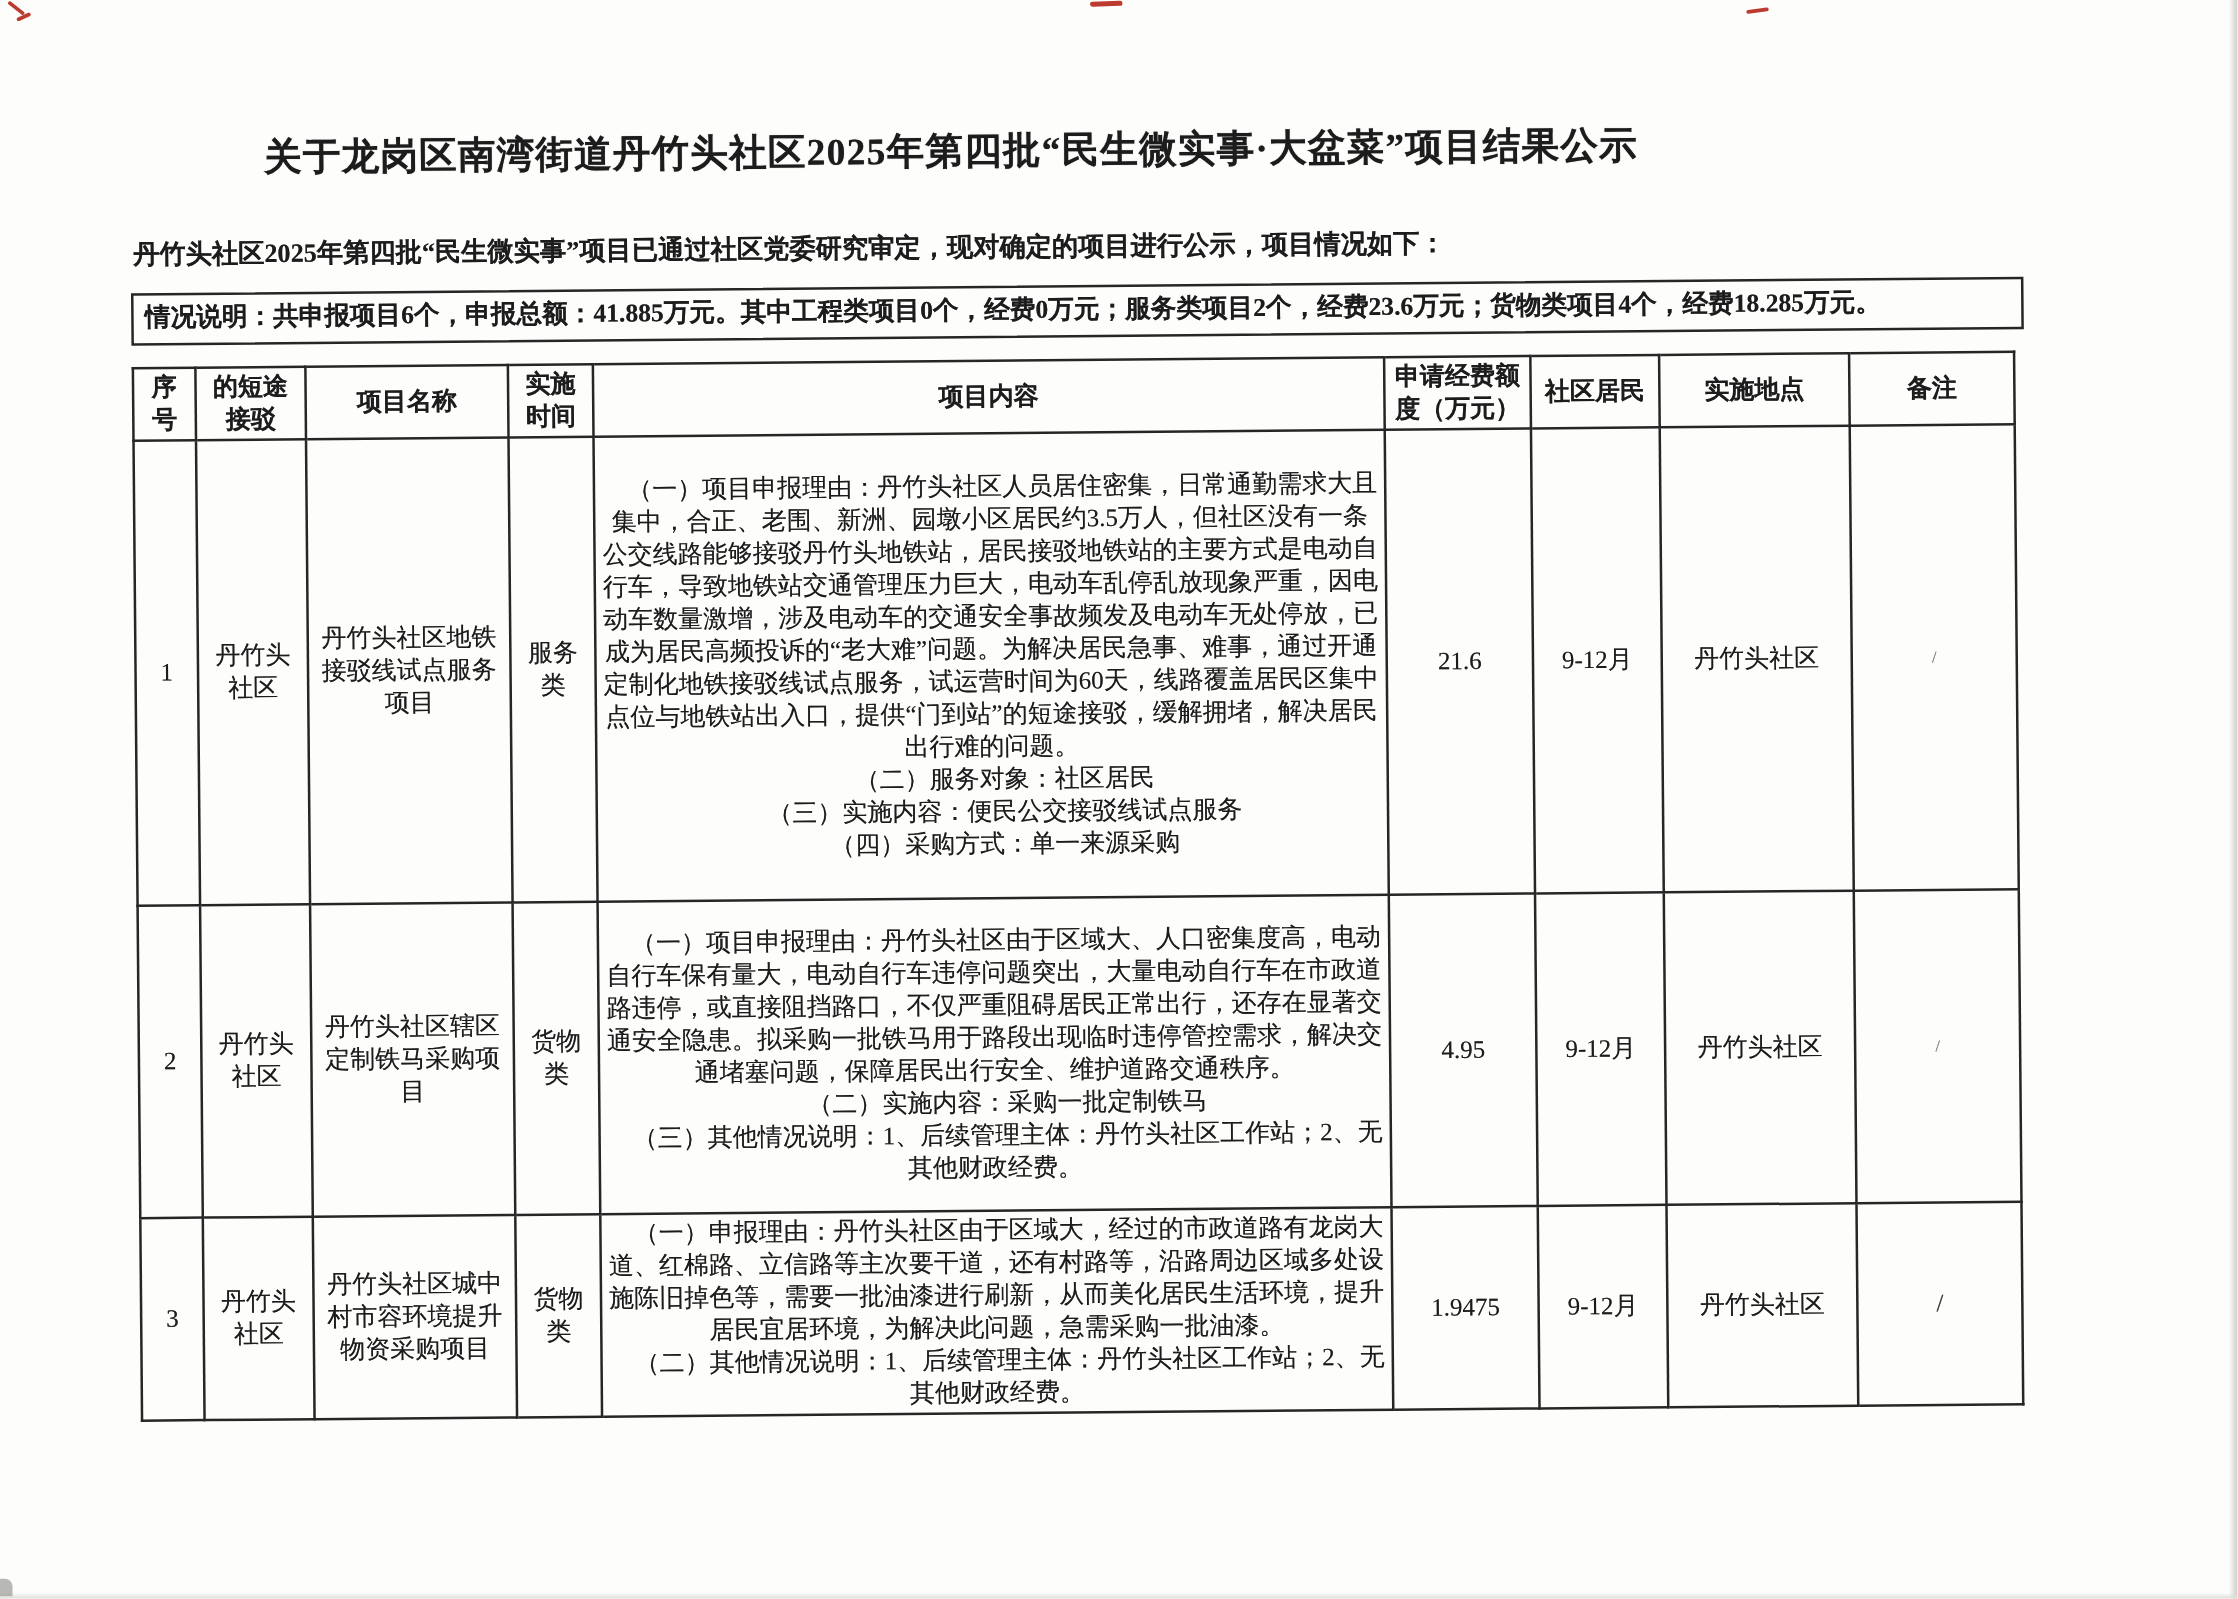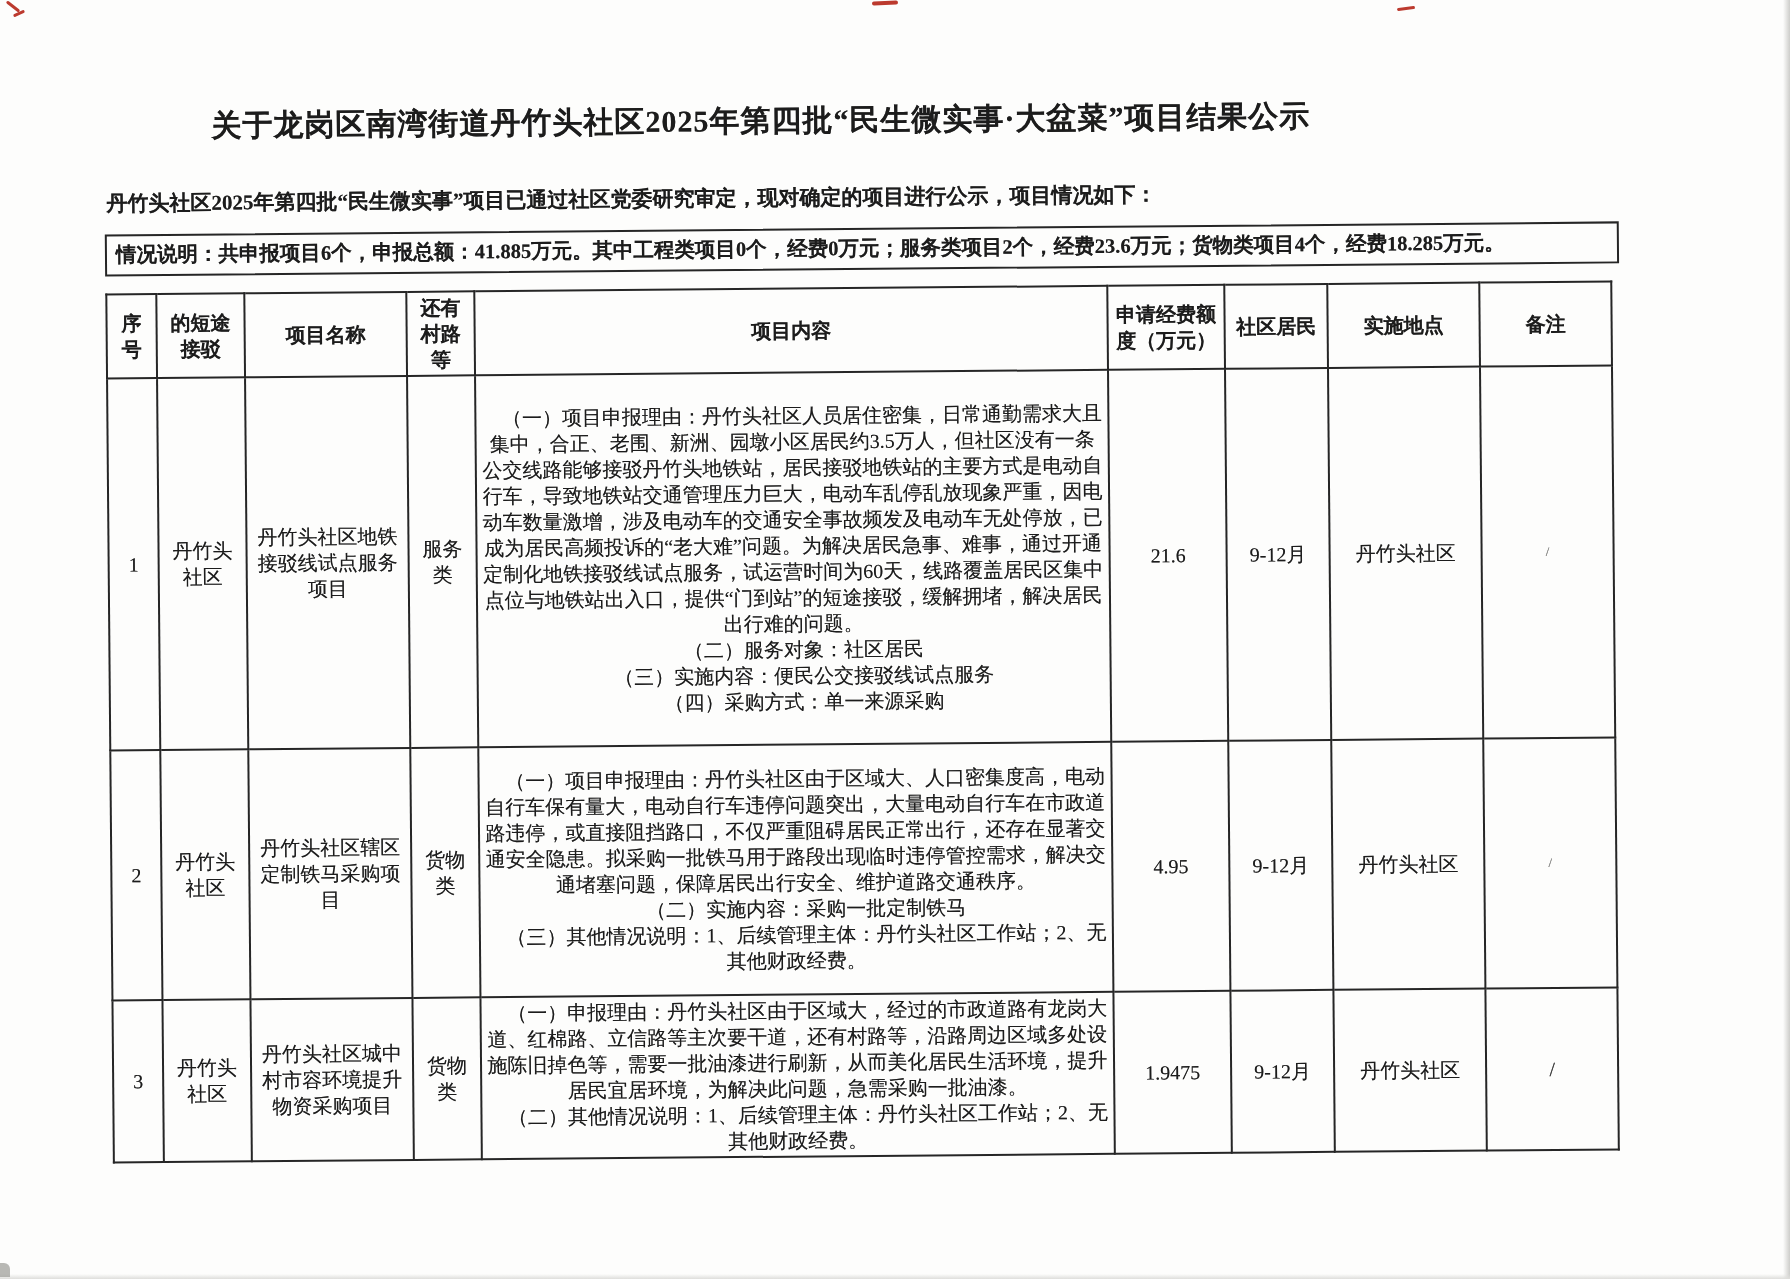--- a/index.html
+++ b/index.html
@@ -96,21 +96,21 @@
         <col style="width:117px">
       <col style="width:103px">
         <col style="width:152px">
         <col style="width:132px">
     </colgroup>
     <thead>
       <tr>
         <th>序号</th>
         <th>的短途接驳</th>
         <th>项目名称</th>
-        <th>还有村路等</th>
+        <th>实施时间</th>
         <th>项目内容</th>
         <th>申请经费额度（万元）</th>
         <th>社区居民</th>
         <th>实施地点</th>
         <th>备注</th>
       </tr>
     </thead>
     <tbody>
       <tr class="row-1">
         <td>1</td>

